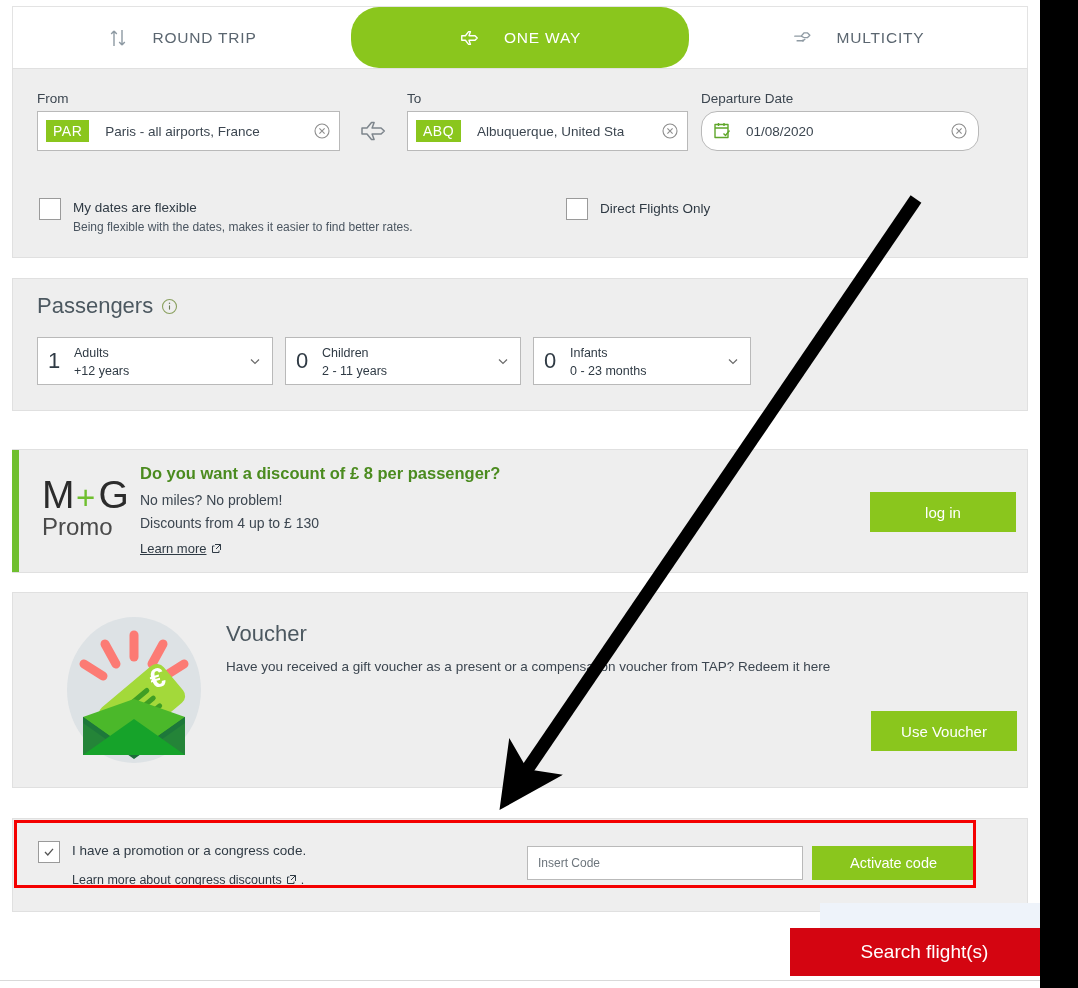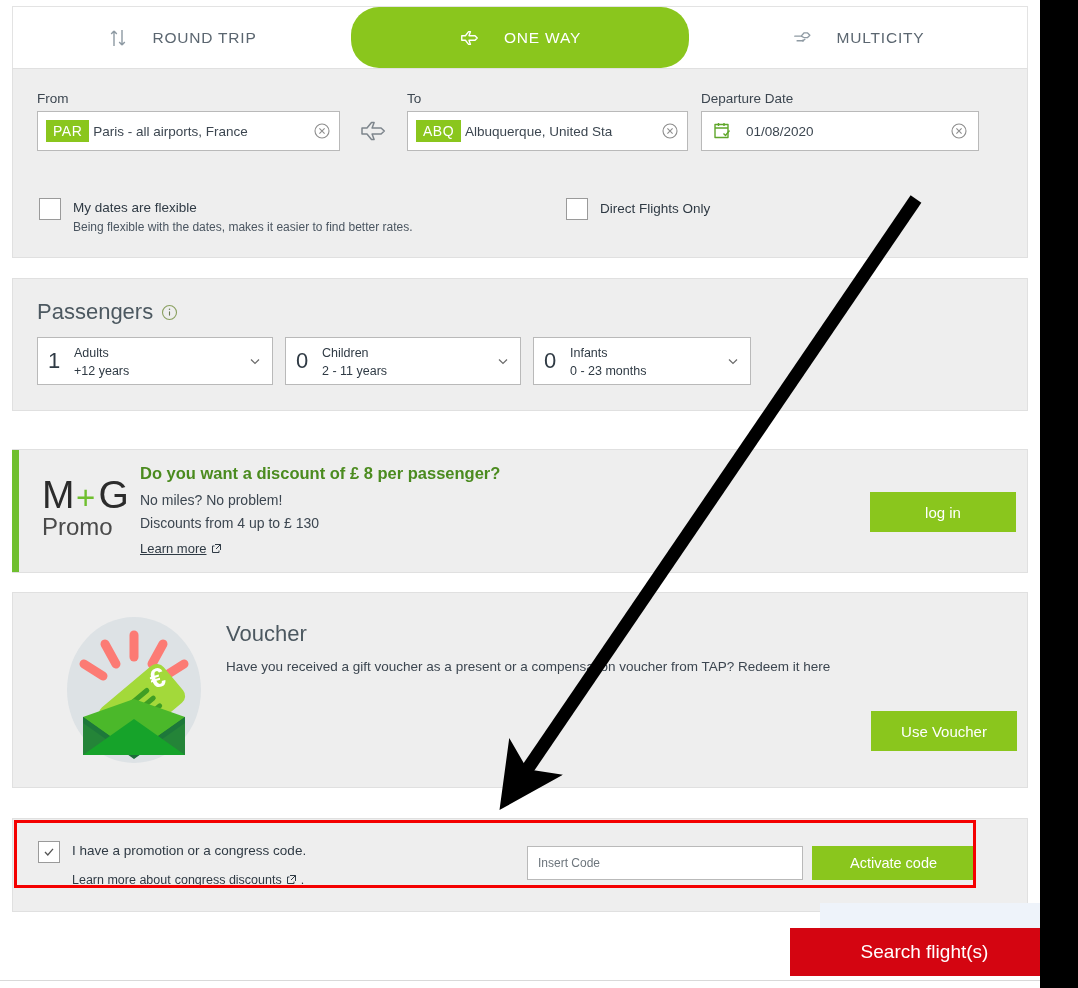--- a/index.html
+++ b/index.html
@@ -95,21 +95,21 @@
     display: flex;
     align-items: center;
     padding: 0 8px;
   }
   .code-chip {
     background: #8ac61d;
     color: #ffffff;
     font-size: 14px;
     letter-spacing: 0.5px;
     padding: 3px 7px;
-    margin-right: 4px;
+    margin-right: 16px;
     white-space: nowrap;
   }
   .ctrl-text {
     font-size: 13.5px;
     color: #3c4650;
     white-space: nowrap;
     overflow: hidden;
     flex: 1;
   }
   .clear-btn {
@@ -384,21 +384,21 @@
         <span class="ctrl-text">Albuquerque, United Sta</span>
         <span class="clear-btn">
           <svg width="18" height="18" viewBox="0 0 18 18" fill="none" stroke="#8d8d8d" stroke-width="1.1">
             <circle cx="9" cy="9" r="7"></circle>
               <path d="M6.4 6.4 L11.6 11.6 M11.6 6.4 L6.4 11.6"></path>
           </svg>
         </span>
       </div>
 
       <div class="field-label" style="left:688px; top:22px;">Departure Date</div>
-      <div class="ctrl" style="left:688px; top:42px; width:278px; padding:0 10px;">
+      <div class="ctrl" style="left:688px; top:42px; width:278px; padding:0 10px;border-radius:16px;">
         <span class="cal-icon">
           <svg width="22" height="22" viewBox="0 0 22 22" fill="none" stroke="#5fa62a" stroke-width="1.4" stroke-linejoin="round">
             <rect x="3" y="4.5" width="13" height="13"></rect>
             <path d="M3 8 h13 M6.5 3 v3 M12 3 v3"></path>
             <path d="M11.5 13.5 l2 2 4 -5"></path>
           </svg>
         </span>
         <span class="ctrl-text">01/08/2020</span>
         <span class="clear-btn">
           <svg width="18" height="18" viewBox="0 0 18 18" fill="none" stroke="#8d8d8d" stroke-width="1.1">
@@ -418,21 +418,21 @@
 
       <div class="cbrow" style="left:553px; top:129px;">
         <span class="cbox"></span>
         <span class="cbtitle" style="line-height:22px;">Direct Flights Only</span>
       </div>
 
     </div>
 
     <div class="card" id="pax-card">
 
-      <div class="sec-title" style="left:24px; top:20px;justify-content:flex-end;">
+      <div class="sec-title" style="left:24px; top:14px;justify-content:flex-end;">
         <span>Passengers</span>
         <span class="info-icon">
           <svg width="17" height="17" viewBox="0 0 17 17" fill="none" stroke="#8aa05f" stroke-width="1.1">
             <circle cx="8.5" cy="8.5" r="7"></circle>
             <path d="M8.5 7.4 v4.2" stroke="#6b7a55"></path>
             <circle cx="8.5" cy="5.2" r="0.75" fill="#6b7a55" stroke="none"></circle>
           </svg>
         </span>
       </div>
 

